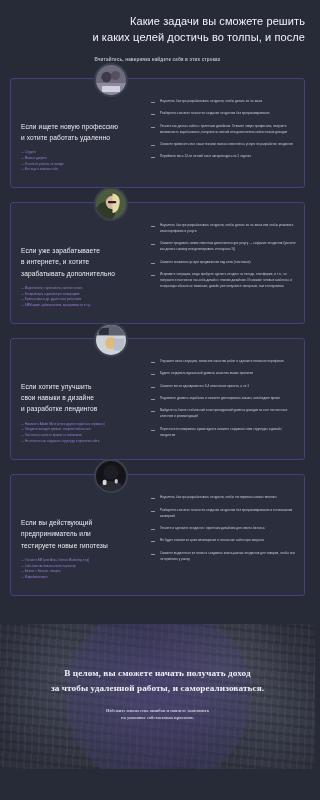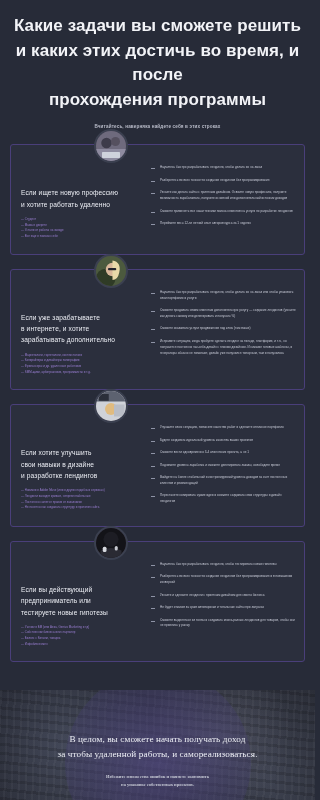--- a/index.html
+++ b/index.html
@@ -8,25 +8,26 @@
     width:315px;
     background:#272b38;
     font-family:"Liberation Sans", sans-serif;
     color:#e8e9ee;
     -webkit-font-smoothing:antialiased;
   }
 
   
   .hero { padding:14px 10px 4px; text-align:center; }
   .hero h1 {
-    font-size:17px;
+    font-size:11px;
     line-height:1.45;
-    font-weight:700;
+    font-weight:400;
     color:#f2f3f7;
     letter-spacing:0.1px;
+    text-align:right;
   }
   .hero .sub {
     margin-top:11px;
     font-size:4.6px;
     line-height:1.5;
     color:#b9bcc9;
     font-weight:600;
     letter-spacing:0.15px;
   }
 
@@ -124,41 +125,40 @@
     width:186px; height:186px;
     margin:-93px 0 0 -93px;
     border-radius:50%;
     background:radial-gradient(circle,rgba(92,80,150,.55) 0%,rgba(70,62,118,.38) 55%,rgba(58,52,98,.15) 100%);
   }
   .footer .inner { position:relative; }
   .footer h3 {
     font-family:"Liberation Serif", serif;
     font-size:9.2px;
     line-height:1.62;
-    font-weight:400;
+    font-weight:700;
     color:#eef0f6;
     letter-spacing:0.1px;
   }
   .footer .note {
     font-family:"Liberation Serif", serif;
     margin-top:11px;
     font-size:4.5px;
     line-height:1.62;
     color:#c3c6d2;
     font-weight:700;
   }
 </style>
 </head>
 <body>
 
 <section class="hero">
   <h1>
     <span>Какие задачи вы сможете решить</span><br>
-    <span>и каких этих достичь во время, и после</span><br>
-    <span>прохождения программы</span>
+    <span>и каких целей достичь во толпы, и после</span><br>
   </h1>
   <div class="sub">Вчитайтесь, наверняка найдете себя в этих строках</div>
 </section>
 
 <section class="cards">
 
   <article class="card">
     <div class="avatar">
       <svg class="ph" viewBox="0 0 40 40">
         <rect width="40" height="40" fill="#6e6a7d"></rect>

